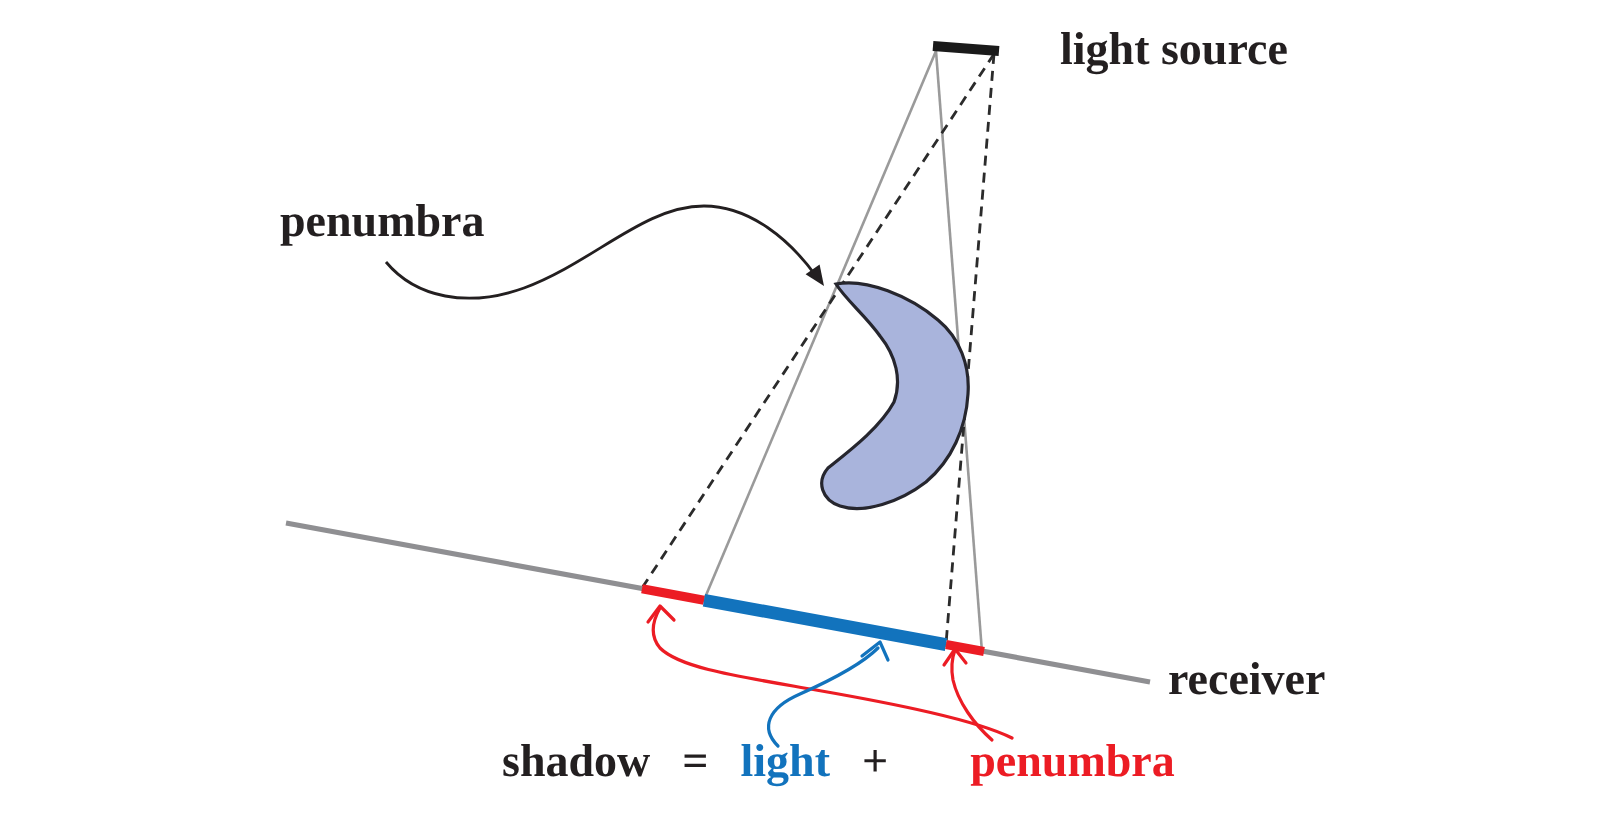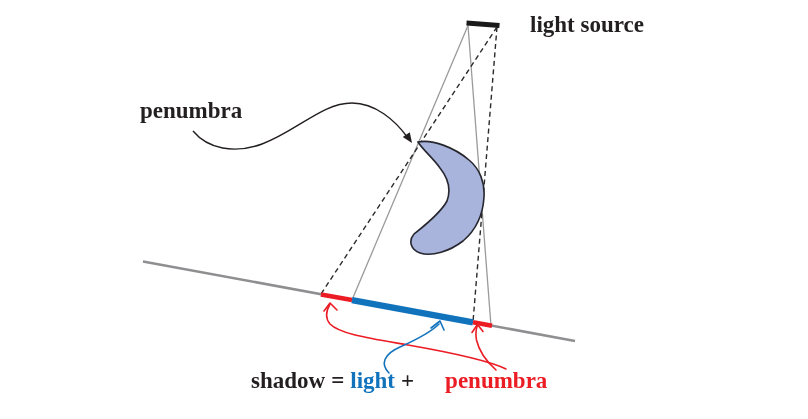--- a/index.html
+++ b/index.html
@@ -32,21 +32,21 @@
     color: var(--text-black);
     white-space: nowrap;
   }
   .label-light-source { left: 530px; top: 13px; }
   .label-occluder     { left: 140px; top: 99px; }
   .label-receiver     { left: 584px; top: 328px; }
   .equation-row {
     position: absolute;
     left: 251px; top: 369px;
     display: flex;
-    gap: 6px;
+    gap: 16px;
     font-weight: bold;
     font-size: 23px;
     line-height: 1;
     white-space: nowrap;
   }
   .eq-black { color: var(--text-black); }
   .eq-blue  { color: var(--umbra-blue); }
   .eq-red   { color: var(--penumbra-red); margin-left: 25px; }
 
   
@@ -102,20 +102,21 @@
     <polyline class="ann-red" points="472,332.5 477.5,324.5 483,331.5"></polyline>
 
     <path class="ann-blue" d="M389 373 C380 364 384 354 400 347 C418 339 432 331 439 324"></path>
     <polyline class="ann-blue" points="431,328 440,321 444,330"></polyline>
   </svg>
 
   <div class="diagram-label label-light-source">light source</div>
 
   <div class="diagram-label label-occluder">penumbra</div>
 
+  <div class="diagram-label label-receiver">receiver</div>
 
   <div class="equation-row">
     <span class="eq-black">shadow</span>
     <span class="eq-black">=</span>
     <span class="eq-blue">light</span>
     <span class="eq-black">+</span>
     <span class="eq-red">penumbra</span>
   </div>
 
 </div>

